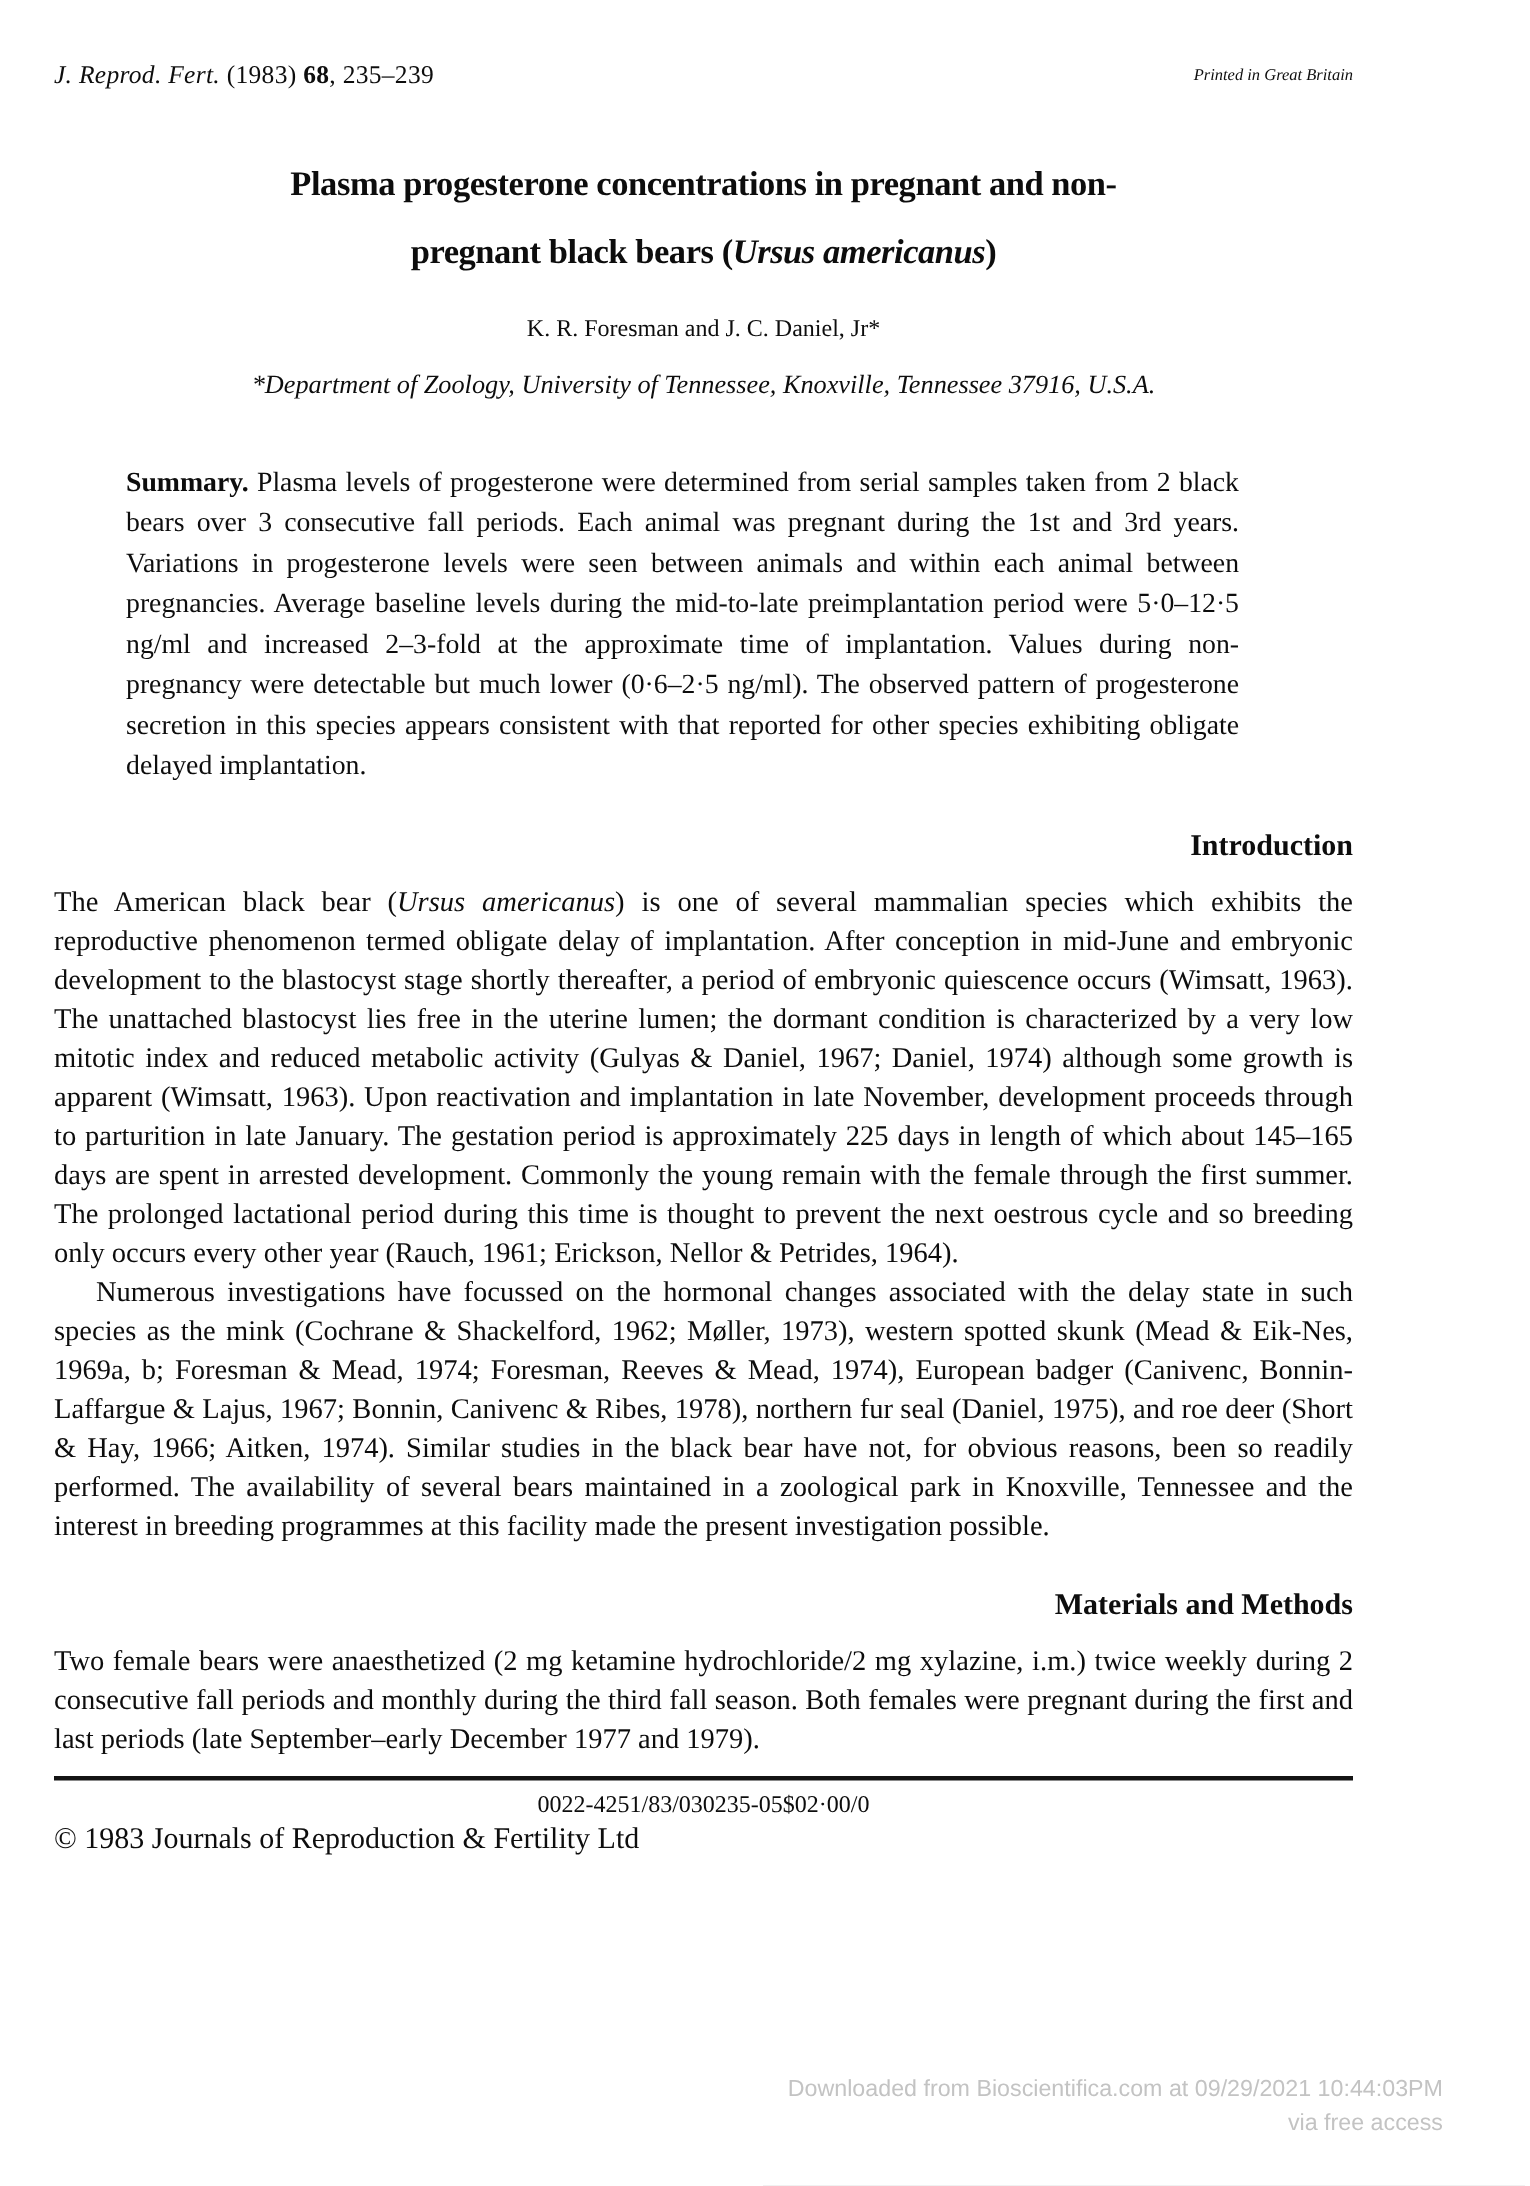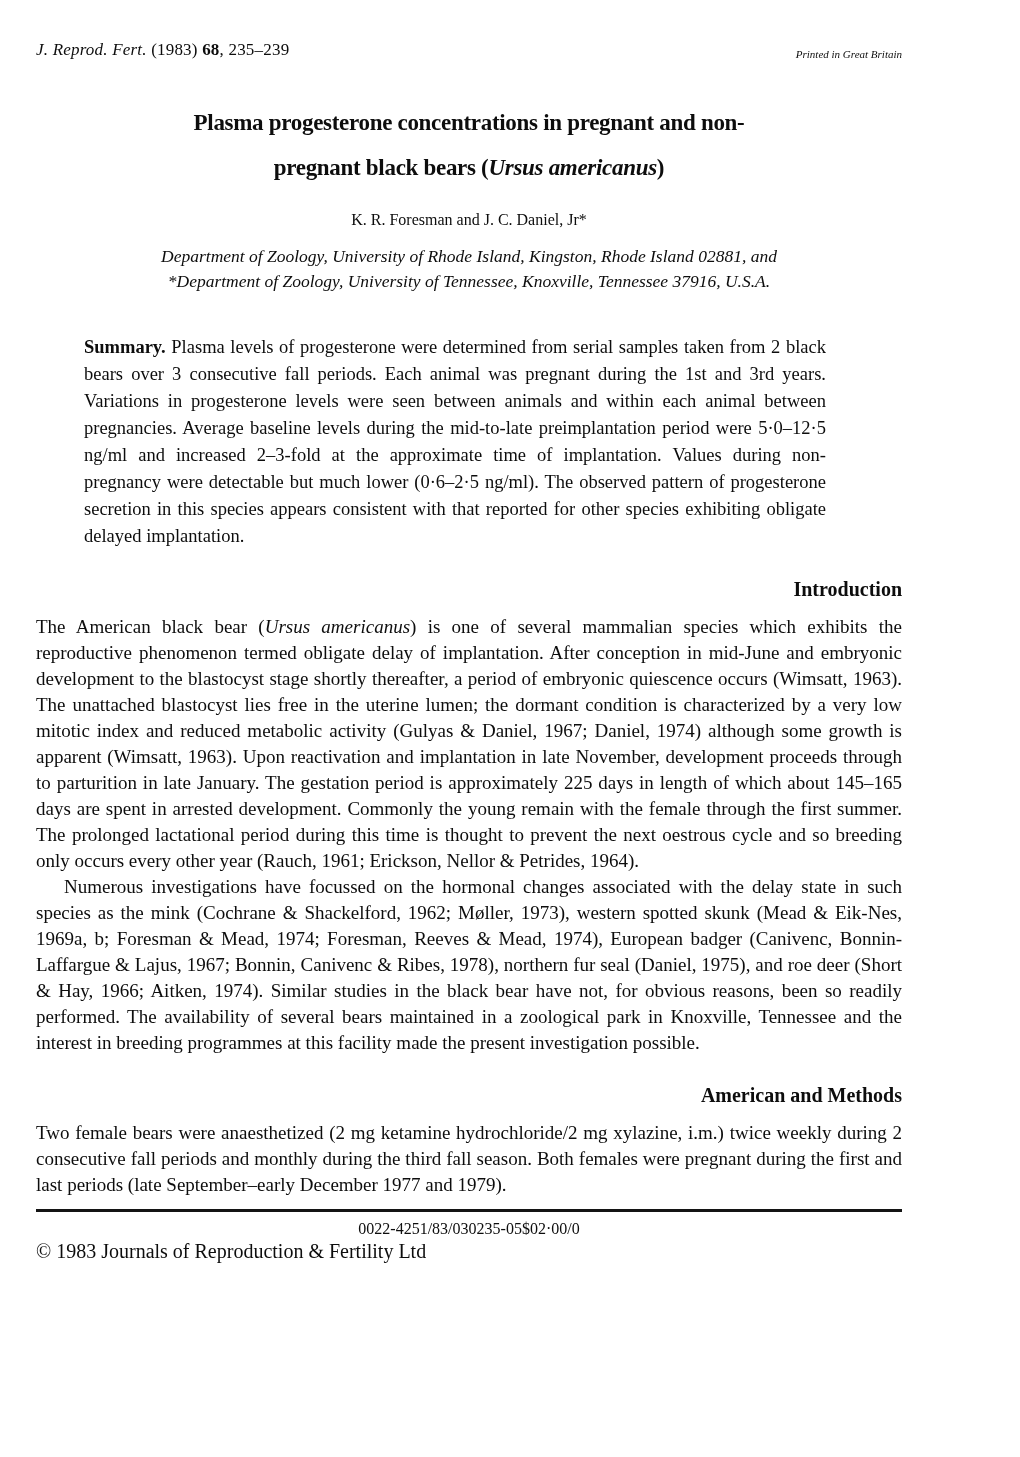--- a/index.html
+++ b/index.html
@@ -14,21 +14,21 @@
     overflow: hidden;
     box-sizing: border-box;
     padding: 40px 118px 0 36px; 
   }
   .i { font-style: italic; }
   .b { font-weight: bold; }
 
   .header-row {
     display: flex;
     justify-content: space-between;
-    align-items: flex-end;
+    align-items: center;
     font-size: 17px;
     gap: 44px;
   }
   .journal-ref { letter-spacing: 0.2px; }
   .printed-note { font-size: 11px; font-style: italic; }
 
   .paper-title {
     margin: 40px 0 0 0;
     text-align: center;
     font-size: 23px;
@@ -107,35 +107,38 @@
   <div class="header-row">
     <div class="journal-ref"><span class="i">J. Reprod. Fert.</span><span> (1983) </span><span class="b">68</span><span>, 235–239</span></div>
     <div class="printed-note">Printed in Great Britain</div>
   </div>
 
   <h1 class="paper-title"><span>Plasma progesterone concentrations in pregnant and non-</span><br><span><span>pregnant black bears (</span><span class="i">Ursus americanus</span><span>)</span></span></h1>
 
   <div class="authors-line">K. R. Foresman and J. C. Daniel, Jr*</div>
 
   <div class="affiliations">
-    <div>Department of Zoology, University of Rhode Island, Kingston, Rhode Island 02881, and</div>
     <div>*Department of Zoology, University of Tennessee, Knoxville, Tennessee 37916, U.S.A.</div>
   </div>
 
   <p class="summary-block"><span class="summary-label">Summary.</span><span> Plasma levels of progesterone were determined from serial samples taken from 2 black bears over 3 consecutive fall periods. Each animal was pregnant during the 1st and 3rd years. Variations in progesterone levels were seen between animals and within each animal between pregnancies. Average baseline levels during the mid-to-late preimplantation period were 5·0–12·5 ng/ml and increased 2–3-fold at the approximate time of implantation. Values during non-pregnancy were detectable but much lower (0·6–2·5 ng/ml). The observed pattern of progesterone secretion in this species appears consistent with that reported for other species exhibiting obligate delayed implantation.</span></p>
 
   <h2 class="section-heading">Introduction</h2>
 
   <p class="body-par"><span>The American black bear (</span><span class="i">Ursus americanus</span><span>) is one of several mammalian species which exhibits the reproductive phenomenon termed obligate delay of implantation. After conception in mid-June and embryonic development to the blastocyst stage shortly thereafter, a period of embryonic quiescence occurs (Wimsatt, 1963). The unattached blastocyst lies free in the uterine lumen; the dormant condition is characterized by a very low mitotic index and reduced metabolic activity (Gulyas &amp; Daniel, 1967; Daniel, 1974) although some growth is apparent (Wimsatt, 1963). Upon reactivation and implantation in late November, development proceeds through to parturition in late January. The gestation period is approximately 225 days in length of which about 145–165 days are spent in arrested development. Commonly the young remain with the female through the first summer. The prolonged lactational period during this time is thought to prevent the next oestrous cycle and so breeding only occurs every other year (Rauch, 1961; Erickson, Nellor &amp; Petrides, 1964).</span></p>
 
   <p class="body-par first-indent">Numerous investigations have focussed on the hormonal changes associated with the delay state in such species as the mink (Cochrane &amp; Shackelford, 1962; Møller, 1973), western spotted skunk (Mead &amp; Eik-Nes, 1969a, b; Foresman &amp; Mead, 1974; Foresman, Reeves &amp; Mead, 1974), European badger (Canivenc, Bonnin-Laffargue &amp; Lajus, 1967; Bonnin, Canivenc &amp; Ribes, 1978), northern fur seal (Daniel, 1975), and roe deer (Short &amp; Hay, 1966; Aitken, 1974). Similar studies in the black bear have not, for obvious reasons, been so readily performed. The availability of several bears maintained in a zoological park in Knoxville, Tennessee and the interest in breeding programmes at this facility made the present investigation possible.</p>
 
-  <h2 class="section-heading">American and Methods</h2>
+  <h2 class="section-heading">Materials and Methods</h2>
 
   <p class="body-par">Two female bears were anaesthetized (2 mg ketamine hydrochloride/2 mg xylazine, i.m.) twice weekly during 2 consecutive fall periods and monthly during the third fall season. Both females were pregnant during the first and last periods (late September–early December 1977 and 1979).</p>
 
   <hr class="divider-rule">
 
   <div class="issn-line">0022-4251/83/030235-05$02·00/0</div>
   <div class="copyright-line">© 1983 Journals of Reproduction &amp; Fertility Ltd</div>
 
+  <div class="download-watermark">
+    <div>Downloaded from Bioscientifica.com at 09/29/2021 10:44:03PM</div>
+    <div>via free access</div>
+  </div>
 
 </div>
 
 </body></html>

